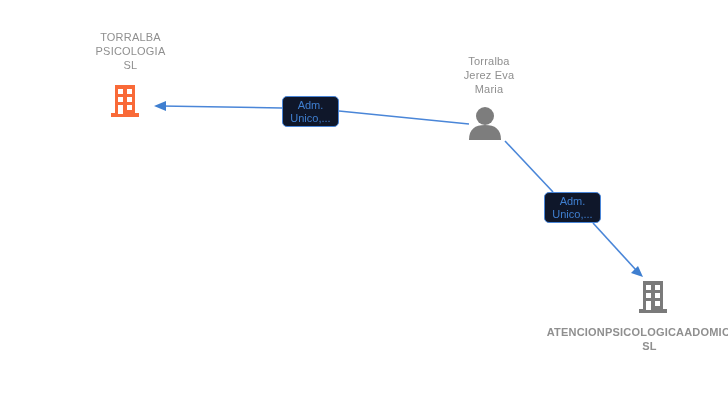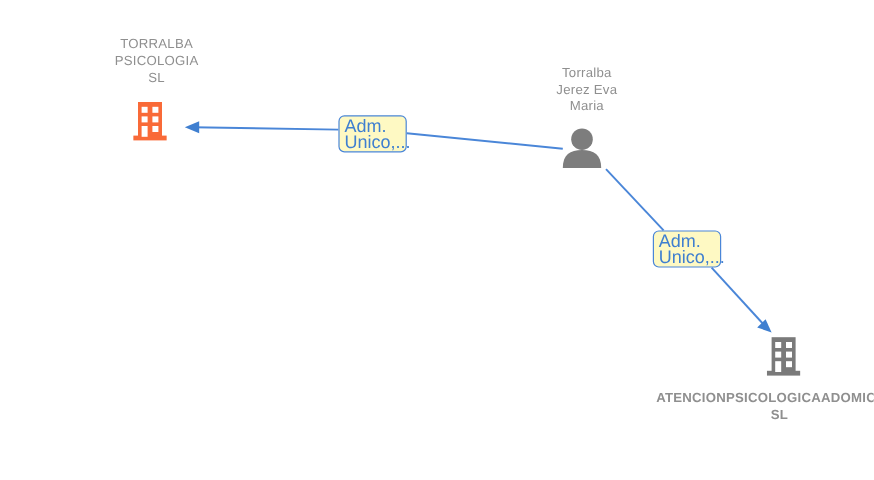--- a/index.html
+++ b/index.html
@@ -75,24 +75,25 @@
     top: 325px;
     width: 207px;
     font-weight: bold;
   }
   
   .edge-label {
     position: absolute;
     box-sizing: border-box;
     border: 1px solid #4a86d8;
     border-radius: 5px;
-    background: #fef9c3;
+    background: #0f172a;
     color: #3f7fd0;
-    font-size: 15px;
+    font-size: 11px;
     line-height: 13px;
+    text-align: center;
     padding: 2px 4px 3px 4px;
     white-space: pre-line;
   }
   .edge-label.label-a {
     left: 257px;
     top: 96px;
     width: 57px;
     height: 31px;
   }
   .edge-label.label-b {

